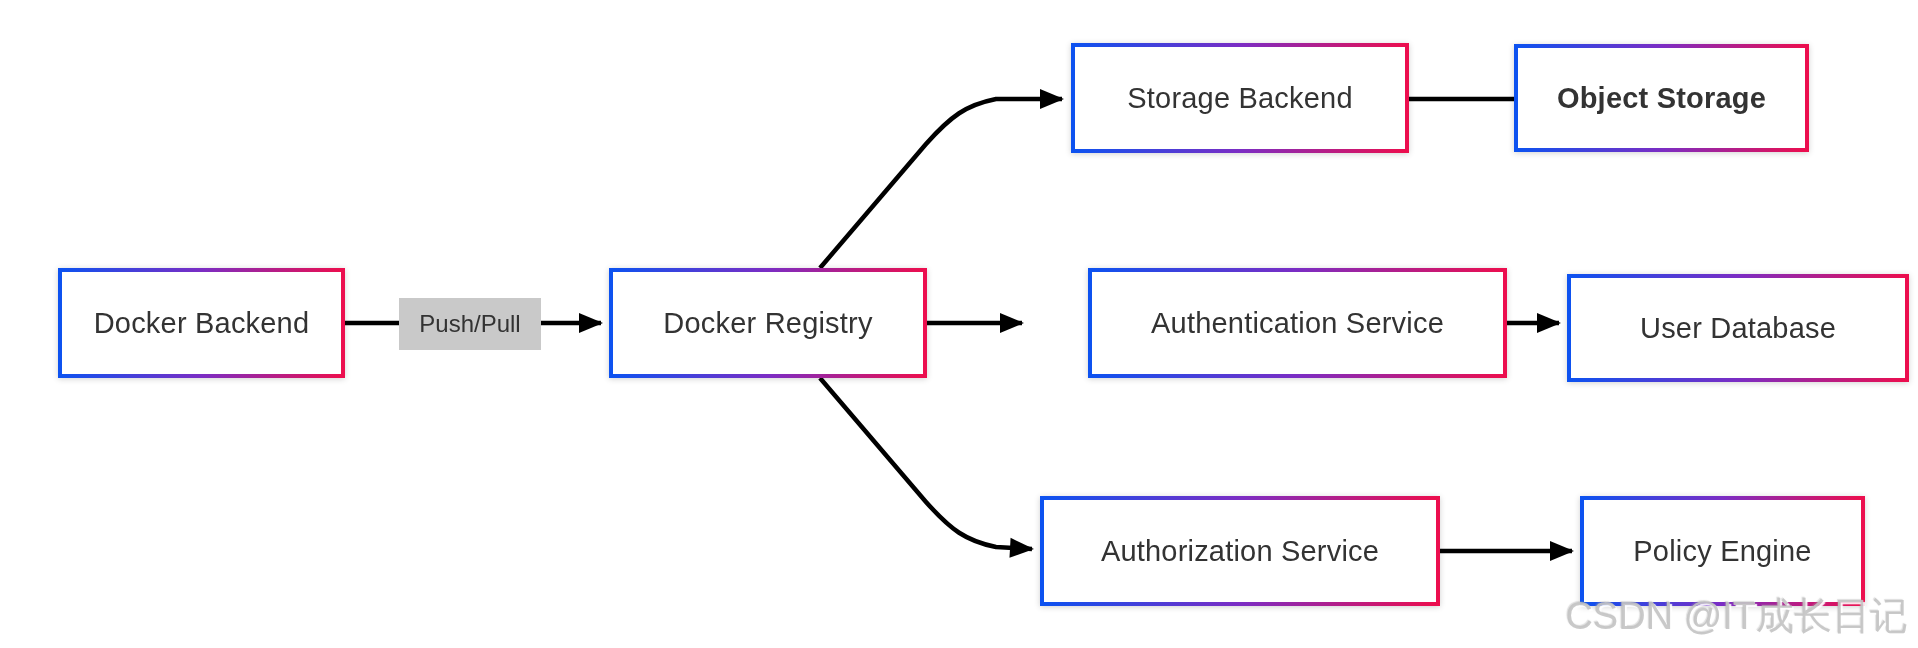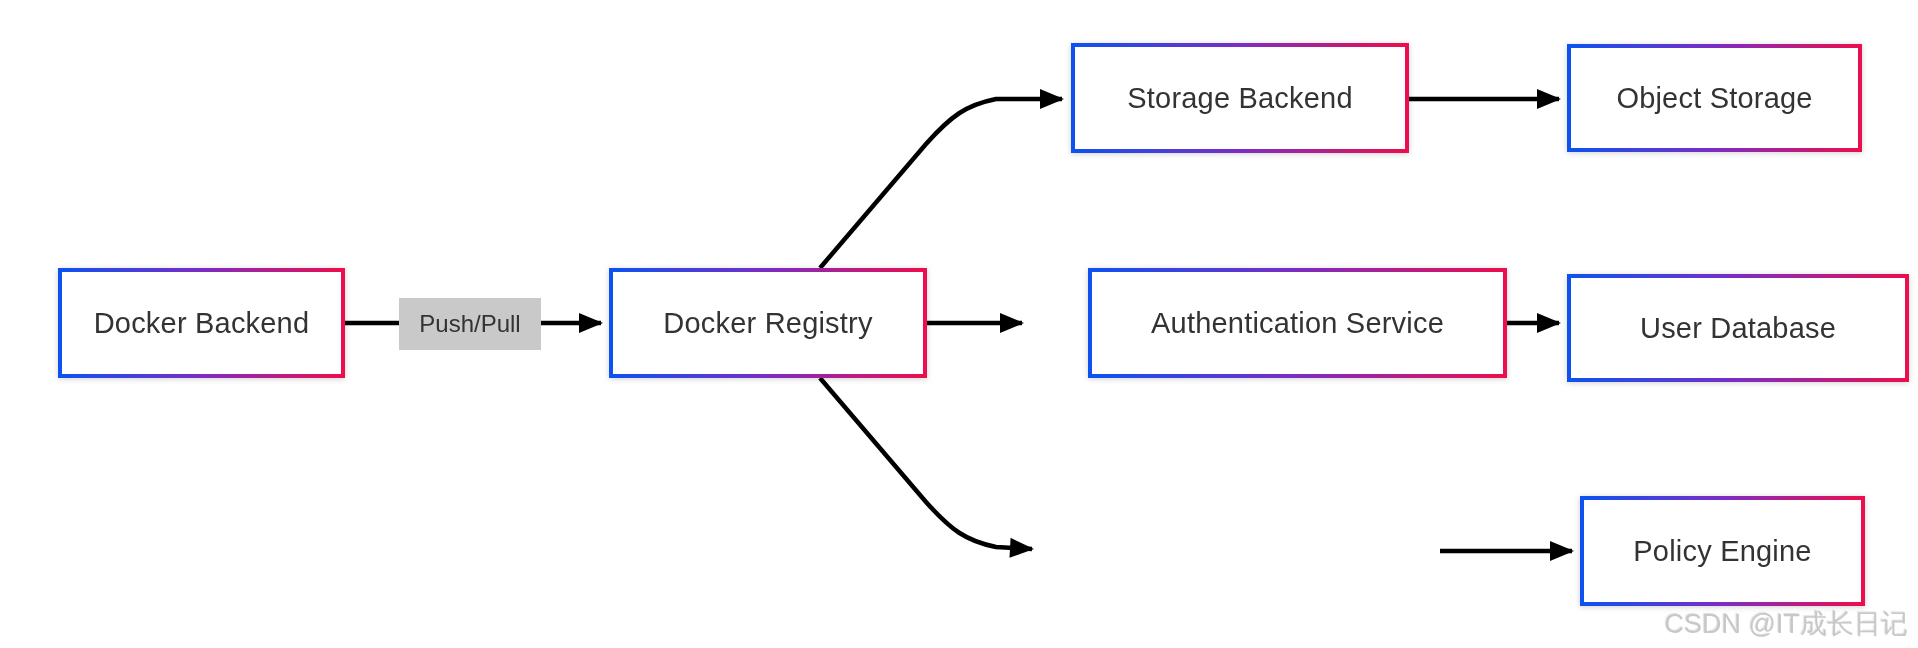--- a/index.html
+++ b/index.html
@@ -45,30 +45,30 @@
     align-items: center;
     justify-content: center;
     box-sizing: border-box;
     white-space: nowrap;
   }
   .watermark {
     position: absolute;
     z-index: 4;
     right: 10px;
     bottom: 6px;
-    font-size: 27px;
+    font-size: 38px;
     color: rgba(195,195,195,0.9);
     text-shadow: 2px 2px 1px rgba(255,255,255,0.95), -1px -1px 1px rgba(160,160,160,0.35);
     white-space: nowrap;
   }
   
   #n-docker-client          { left:  58px; top: 268px; width: 287px; height: 110px; }
   #n-docker-registry        { left: 609px; top: 268px; width: 318px; height: 110px; }
   #n-storage-backend        { left: 1071px; top:  43px; width: 338px; height: 110px; }
-  #n-object-storage         { left: 1567px; top:  44px; width: 295px; height: 108px; }
+  #n-object-storage         { left: 1514px; top:  44px; width: 295px; height: 108px; font-weight: bold; }
   #n-authentication-service { left: 1088px; top: 268px; width: 419px; height: 110px; }
   #n-user-database          { left: 1567px; top: 274px; width: 342px; height: 108px; }
   #n-authorization-service  { left: 1040px; top: 496px; width: 400px; height: 110px; }
   #n-policy-engine          { left: 1580px; top: 496px; width: 285px; height: 110px; }
   #edge-label-pushpull      { left: 399px; top: 298px; width: 142px; height: 52px; }
 </style>
 </head>
 <body>
 
 <div id="canvas">
@@ -107,20 +107,23 @@
   </div>
 
   <div class="node" id="n-authentication-service">
     <span class="node-label">Authentication Service</span>
   </div>
 
   <div class="node" id="n-user-database">
     <span class="node-label">User Database</span>
   </div>
 
+  <div class="node" id="n-authorization-service">
+    <span class="node-label">Authorization Service</span>
+  </div>
 
   <div class="node" id="n-policy-engine">
     <span class="node-label">Policy Engine</span>
   </div>
 
   <div class="edge-label" id="edge-label-pushpull">Push/Pull</div>
 
   <div class="watermark">CSDN @IT成长日记</div>
 
 </div>

